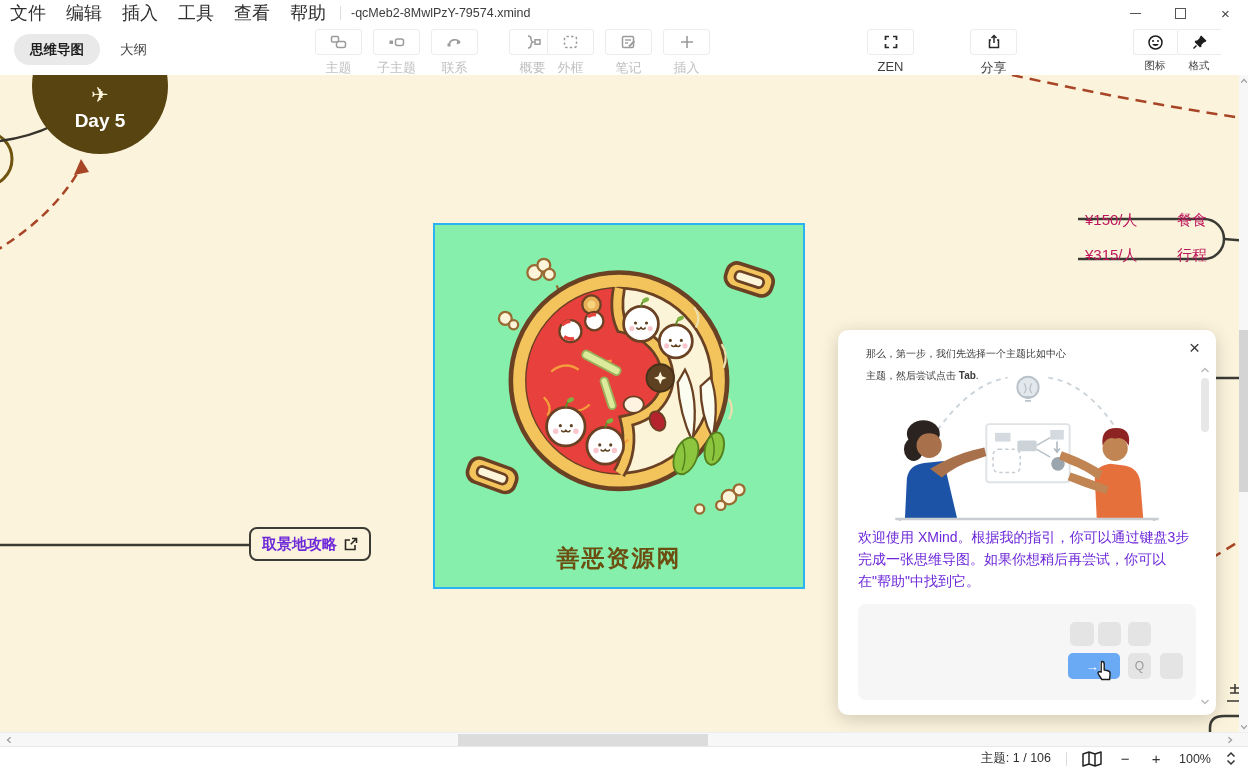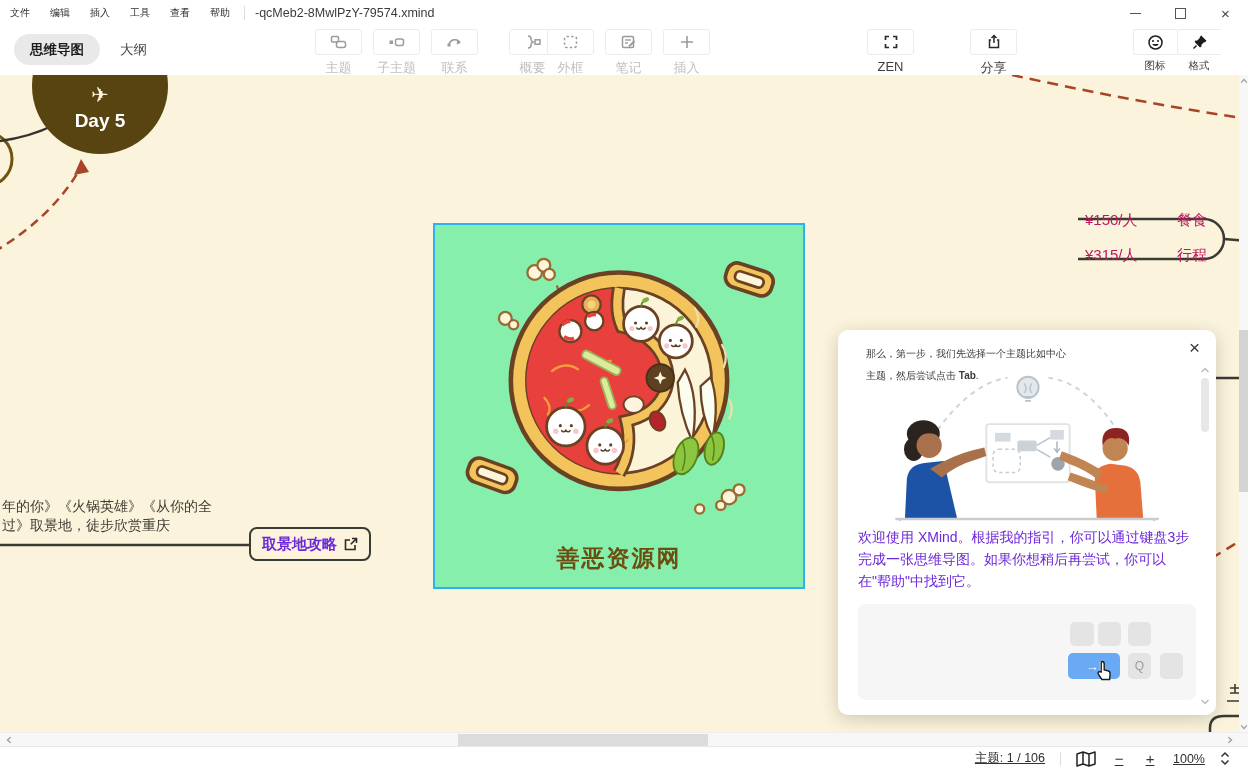--- a/index.html
+++ b/index.html
@@ -1,20 +1,20 @@
 <!DOCTYPE html>
 <html><head>
 <meta charset="utf-8">
 <style>
   html,body{margin:0;padding:0;background:#888;}
   #app{position:relative;width:1248px;height:770px;background:#fff;overflow:hidden;
        font-family:"Liberation Sans","DejaVu Sans",sans-serif;color:#333;}
   
   #titlebar{position:absolute;left:0;top:0;width:1248px;height:26px;background:#fff;display:flex;align-items:center;}
-  .menu-item{font-size:10px;color:#2f2f2f;padding:0 10px;line-height:26px;cursor:default;}
+  .menu-item{font-size:18px;color:#2f2f2f;padding:0 10px;line-height:26px;cursor:default;}
   .tb-divider{width:1px;height:14px;background:#ddd;margin:0 4px;}
   #filename{font-size:12.5px;color:#3c3c3c;margin-left:6px;}
   #win-controls{position:absolute;right:0;top:0;height:26px;display:flex;}
   .win-btn{width:45px;height:26px;display:flex;align-items:center;justify-content:center;color:#444;font-size:15px;}
   .win-min{width:11px;height:1px;background:#555;display:block;}
   .win-max{width:9px;height:9px;border:1px solid #555;display:block;}
   
   #toolbar{position:absolute;left:0;top:26px;width:1062px;height:49px;background:#fff;}
   #view-pill{position:absolute;left:14px;top:8px;height:31px;background:#e9e9e9;border-radius:16px;
              display:flex;align-items:center;padding:0 16px;font-size:13.5px;color:#1d1d1d;font-weight:bold;}
@@ -58,21 +58,21 @@
   #popup-scroll{position:absolute;right:6px;top:36px;width:10px;height:340px;}
   #popup-scroll .thumb{position:absolute;left:1px;top:12px;width:8px;height:54px;background:#e7e7e7;border-radius:4px;}
   .p-arrow{position:absolute;left:0;color:#b9b9b9;}
   
   #hscroll{position:absolute;left:0;top:732px;width:1248px;height:14px;background:#f7f7f7;border-top:1px solid #eee;}
   #hthumb{position:absolute;left:458px;top:1px;width:250px;height:12px;background:#dcdcdc;}
   #vscroll{position:absolute;left:1239px;top:75px;width:9px;height:657px;background:#f7f7f7;}
   #vthumb{position:absolute;left:0;top:255px;width:9px;height:162px;background:#d4d4d4;}
   .sc-arrow{position:absolute;display:flex;align-items:center;justify-content:center;color:#999;}
   #statusbar{position:absolute;left:0;top:746px;width:1248px;height:24px;background:#fff;border-top:1px solid #e8e8e8;
-             display:flex;align-items:center;justify-content:flex-end;gap:15px;padding-right:18px;box-sizing:border-box;text-decoration:underline;}
+             display:flex;align-items:center;justify-content:flex-end;gap:15px;padding-right:12px;box-sizing:border-box;}
   #statusbar .stext{font-size:12.5px;color:#2f2f2f;}
   .s-sep{width:1px;height:14px;background:#ddd;}
   .s-btn{font-size:15px;color:#333;width:16px;text-align:center;}
 </style>
 </head>
 <body>
 
 <div id="app">
 
   <div id="titlebar">
@@ -238,24 +238,20 @@
       <path d="M1224,164 L1248,166" fill="none" stroke="#3b3b35" stroke-width="2.5"></path>
 
       <path d="M1216,303 H1248" fill="none" stroke="#3b3b35" stroke-width="2.5"></path>
       <path d="M1212,483 L1248,461" fill="none" stroke="#a84526" stroke-width="2.5" stroke-dasharray="10 7"></path>
       <path d="M1210,657 V653 Q1210,641 1224,641 H1248" fill="none" stroke="#3b3b35" stroke-width="2.5"></path>
       <g stroke="#3b3b35" stroke-width="1.6">
         <path d="M1230,613 H1242 M1230,618 H1242 M1227,626 H1248 M1235,609 V618" fill="none"></path>
       </g>
     </svg>
 
-    <div class="map-text" style="left:2px;top:422px;">
-      <div>年的你》《火锅英雄》《从你的全</div>
-      <div>过》取景地，徒步欣赏重庆</div>
-    </div>
 
     <div id="link-node">
       <span>取景地攻略</span>
       <svg width="14" height="14" viewBox="0 0 14 14">
         <path d="M11,8 V12.5 H1.5 V3 H6" fill="none" stroke="#2c2a24" stroke-width="1.6"></path>
         <path d="M8,1.5 H12.5 V6 M12.5,1.5 L6.8,7.2" fill="none" stroke="#2c2a24" stroke-width="1.6"></path>
       </svg>
     </div>
 
     <div class="price" style="left:1085px;top:121px;">¥150/人</div>

